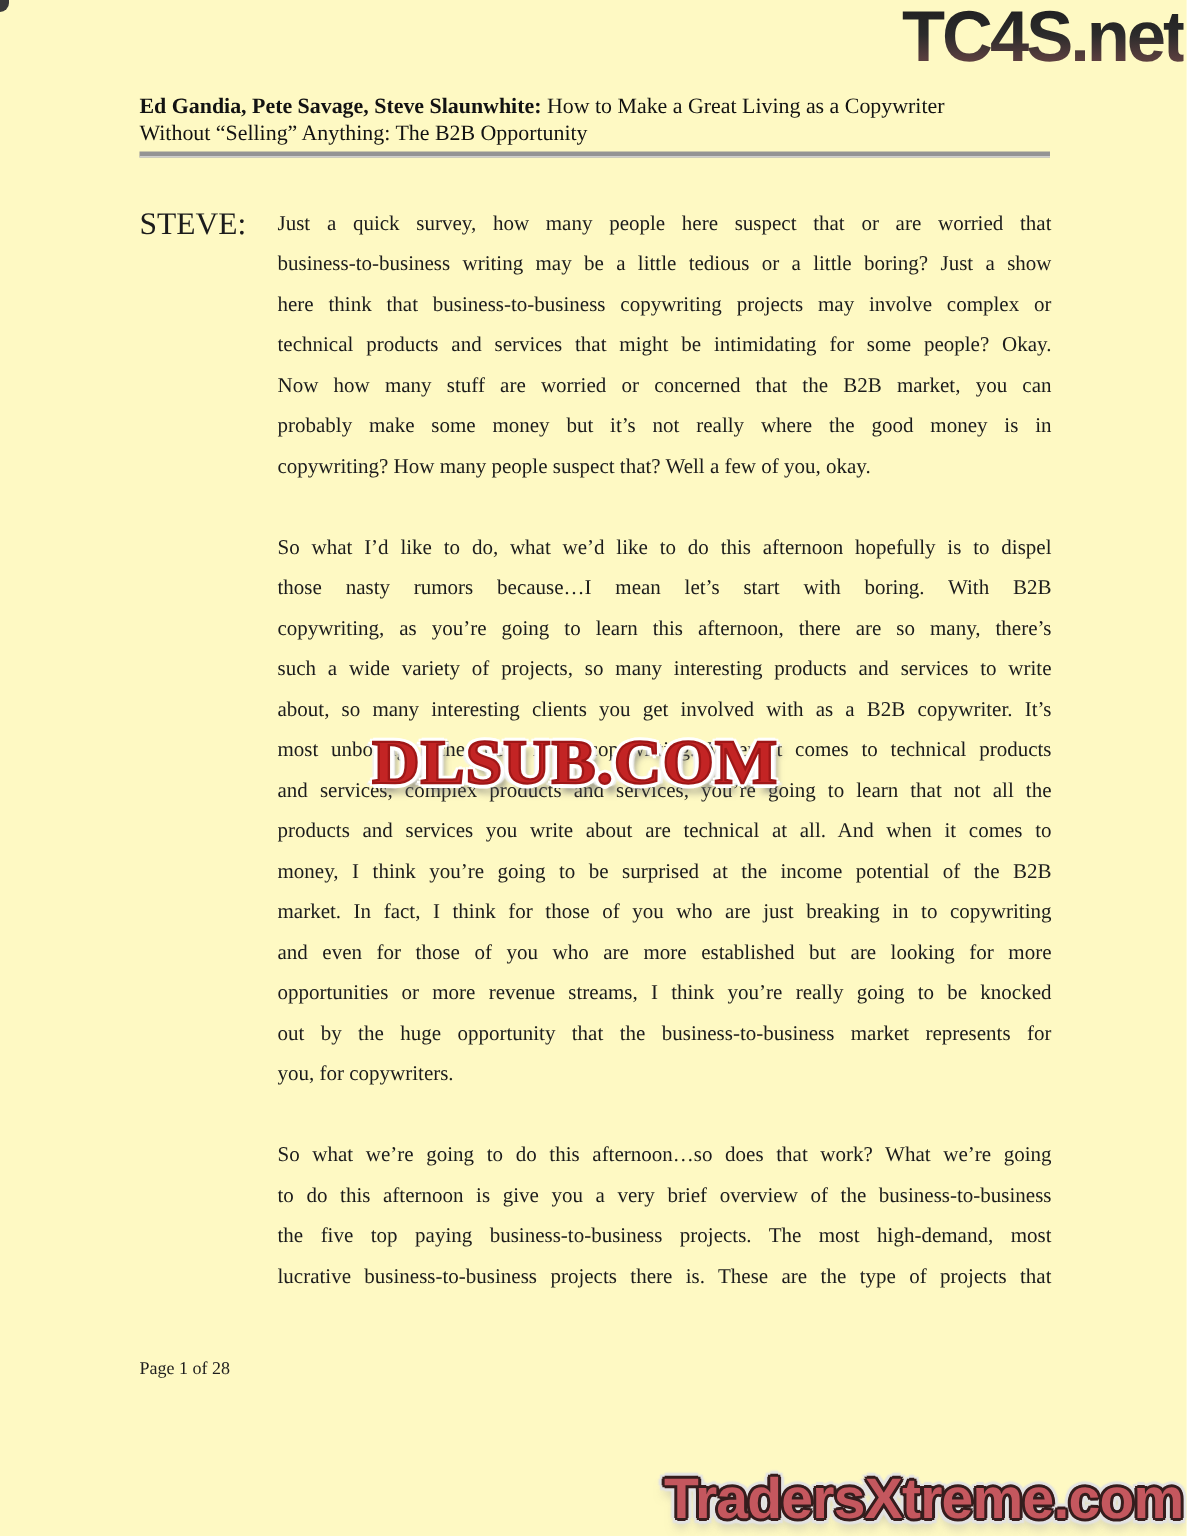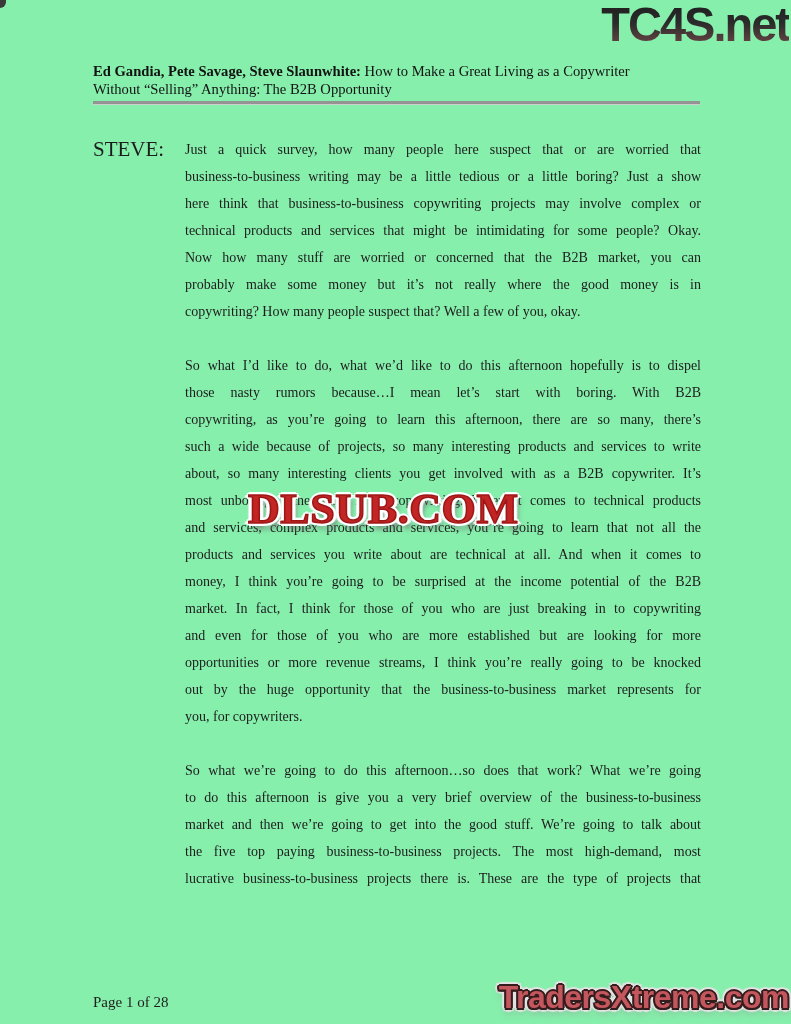--- a/index.html
+++ b/index.html
@@ -1,21 +1,21 @@
 <!DOCTYPE html>
 <html><head>
 <meta charset="utf-8">
 <style>
   html, body { margin:0; padding:0; }
   body {
     width:791px; height:1024px; background:#ffffff;
     font-family:"Liberation Serif", serif;
     position:relative; overflow:hidden;
   }
-  .page { position:absolute; inset:0; background:#86efac; }
+  .page { position:absolute; inset:0; background:#fef9c3; }
 
   
   .artifact {
     position:absolute; left:0; top:0; width:6px; height:8px;
     background:#3a3a3a; border-bottom-right-radius:7px;
   }
 
   
   .tc4s {
     position:absolute; top:-4px; right:2px;
@@ -65,27 +65,27 @@
     transform:scaleX(1.05); transform-origin:left center;
     text-shadow:
       -3px 0 0 #ffffff, 3px 0 0 #ffffff, 0 -3px 0 #ffffff, 0 3px 0 #ffffff,
       -2px -2px 0 #ffffff, 2px -2px 0 #ffffff, -2px 2px 0 #ffffff, 2px 2px 0 #ffffff,
       -4px 1px 1px #f2f2f2, 4px 1px 1px #f2f2f2,
       4px 6px 5px rgba(110,110,110,0.75);
   }
 
   
   .pagenum {
-    position:absolute; left:93px; top:994px;
-    font-size:15px; color:#1e1e1e;
+    position:absolute; left:93px; top:905px;
+    font-size:12px; color:#1e1e1e;
   }
   .traders {
     position:absolute; top:979px; right:2px;
     font-family:"Liberation Sans", sans-serif; font-weight:bold;
-    font-size:32px; letter-spacing:-0.5px; color:#c4575e;
+    font-size:38px; letter-spacing:-0.5px; color:#c4575e;
     text-shadow:
       -2px 0 0 #351d1d, 2px 0 0 #351d1d, 0 -2px 0 #351d1d, 0 2px 0 #351d1d,
       -1.5px -1.5px 0 #351d1d, 1.5px -1.5px 0 #351d1d,
       -1.5px 1.5px 0 #351d1d, 1.5px 1.5px 0 #351d1d,
       -4px 0 1px #e3e3e3, 4px 0 1px #e3e3e3, 0 -4px 1px #e3e3e3, 0 4px 1px #e3e3e3,
       -3px -3px 1px #e3e3e3, 3px -3px 1px #e3e3e3, -3px 3px 1px #e3e3e3, 3px 3px 1px #e3e3e3,
       0 6px 7px rgba(140,140,140,0.55);
   }
 </style>
 </head>
@@ -114,36 +114,35 @@
           <div class="line">here think that business-to-business copywriting projects may involve complex or</div>
           <div class="line">technical products and services that might be intimidating for some people? Okay.</div>
           <div class="line">Now how many stuff are worried or concerned that the B2B market, you can</div>
           <div class="line">probably make some money but it’s not really where the good money is in</div>
           <div class="line flush-left">copywriting? How many people suspect that? Well a few of you, okay.</div>
         </div>
         <div class="para">
           <div class="line">So what I’d like to do, what we’d like to do this afternoon hopefully is to dispel</div>
           <div class="line">those nasty rumors because…I mean let’s start with boring. With B2B</div>
           <div class="line">copywriting, as you’re going to learn this afternoon, there are so many, there’s</div>
-          <div class="line">such a wide because of projects, so many interesting products and services to write</div>
+          <div class="line">such a wide variety of projects, so many interesting products and services to write</div>
           <div class="line">about, so many interesting clients you get involved with as a B2B copywriter. It’s</div>
           <div class="line">most unboring niche there is in copywriting. When it comes to technical products</div>
           <div class="line">and services, complex products and services, you’re going to learn that not all the</div>
           <div class="line">products and services you write about are technical at all. And when it comes to</div>
           <div class="line">money, I think you’re going to be surprised at the income potential of the B2B</div>
           <div class="line">market. In fact, I think for those of you who are just breaking in to copywriting</div>
           <div class="line">and even for those of you who are more established but are looking for more</div>
           <div class="line">opportunities or more revenue streams, I think you’re really going to be knocked</div>
           <div class="line">out by the huge opportunity that the business-to-business market represents for</div>
           <div class="line flush-left">you, for copywriters.</div>
         </div>
         <div class="para">
           <div class="line">So what we’re going to do this afternoon…so does that work? What we’re going</div>
           <div class="line">to do this afternoon is give you a very brief overview of the business-to-business</div>
-          <div class="line">market and then we’re going to get into the good stuff. We’re going to talk about</div>
           <div class="line">the five top paying business-to-business projects. The most high-demand, most</div>
           <div class="line">lucrative business-to-business projects there is. These are the type of projects that</div>
         </div>
       </div>
     </div>
   </div>
 
   <div class="watermark">DLSUB.COM</div>
 
   <div class="pagenum">Page 1 of 28</div>

